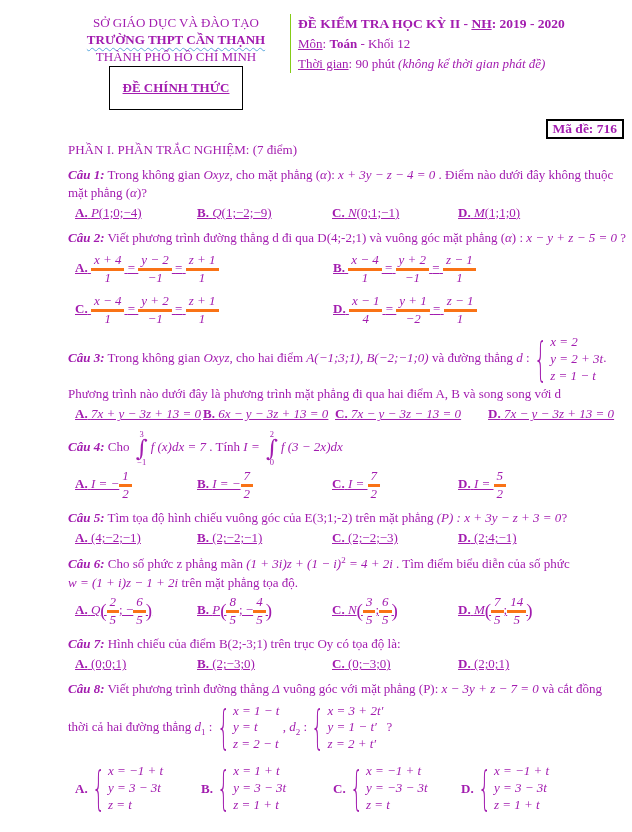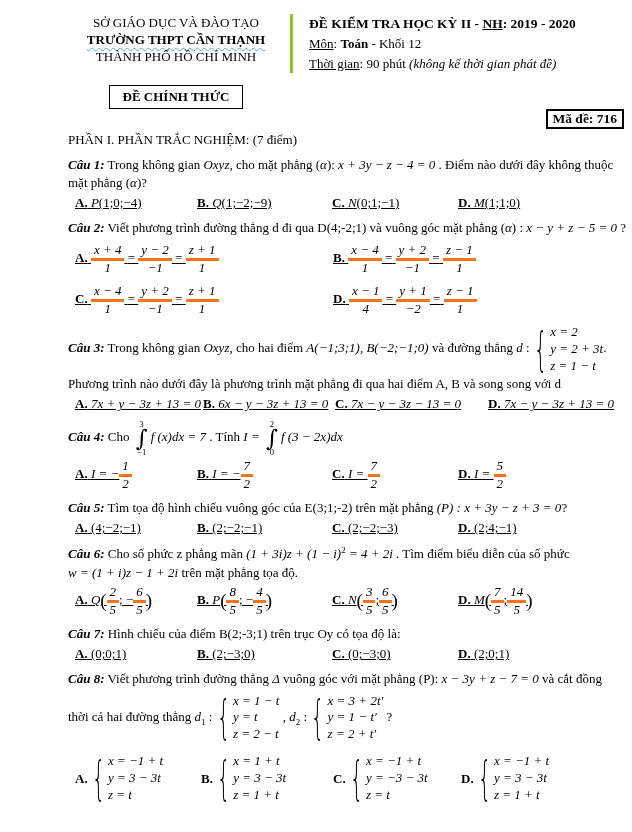--- a/index.html
+++ b/index.html
@@ -1,32 +1,32 @@
 <!DOCTYPE html>
 <html><head>
 <meta charset="utf-8">
 <style>
   html,body { margin:0; padding:0; background:#e8e8e8; }
   .page {
     width:632px; height:832px; margin:0 auto; background:#ffffff;
-    font-family:"Liberation Serif", serif; font-size:13px; color:#000000;
+    font-family:"Liberation Serif", serif; font-size:13px; color:#a21caf;
     box-sizing:border-box; padding:14px 6px 0 68px; overflow:hidden;
   }
   
   .hdr { display:flex; }
   .hdr-left { width:216px; text-align:center; line-height:1.32; flex-shrink:0; }
   .hdr-left .ln { white-space:nowrap; }
   .school { font-weight:bold; text-decoration:underline wavy #5aa7dc; text-decoration-thickness:1px; text-underline-offset:3px; text-decoration-skip-ink:none; }
-  .official { display:inline-block; border:1.5px solid #000; padding:2px 13px; font-weight:bold; margin-top:20px; }
-  .hdr-right { border-left:3px solid #84cc16; padding-left:16px; margin-left:6px; line-height:1.5; align-self:flex-start; }
+  .official { display:inline-block; border:1.5px solid #000; padding:12px 13px; font-weight:bold; margin-top:1px;text-decoration:underline; }
+  .hdr-right { border-left:1px solid #84cc16; padding-left:7px; margin-left:6px; line-height:1.5; align-self:flex-start; }
   .hdr-right .t1 { font-weight:bold; font-size:13.5px; }
   .u { text-decoration:underline; }
   .b { font-weight:bold; }
   .i { font-style:italic; }
-  .code-row { display:flex; justify-content:flex-end; padding-right:2px; }
+  .code-row { display:flex; justify-content:flex-end; margin-top:9px; padding-right:2px; }
   .code-box { border:2px solid #000; font-weight:bold; padding:0 5px; font-size:13.5px; }
   .part-title { font-weight:normal; margin:3px 0 8px; }
   
   .q { margin-top:8px; }
   .qtext { line-height:1.4; }
   .qlabel { font-weight:bold;font-style:italic; }
   .m { font-style:italic; }
   .eq { font-style:italic; }
   .opts4 { display:grid; grid-template-columns:122px 135px 126px auto; padding-left:7px; margin-top:3px; align-items:center; }
   .opts2 { display:grid; grid-template-columns:258px auto; row-gap:9px; padding-left:7px; margin-top:6px; align-items:center; }

